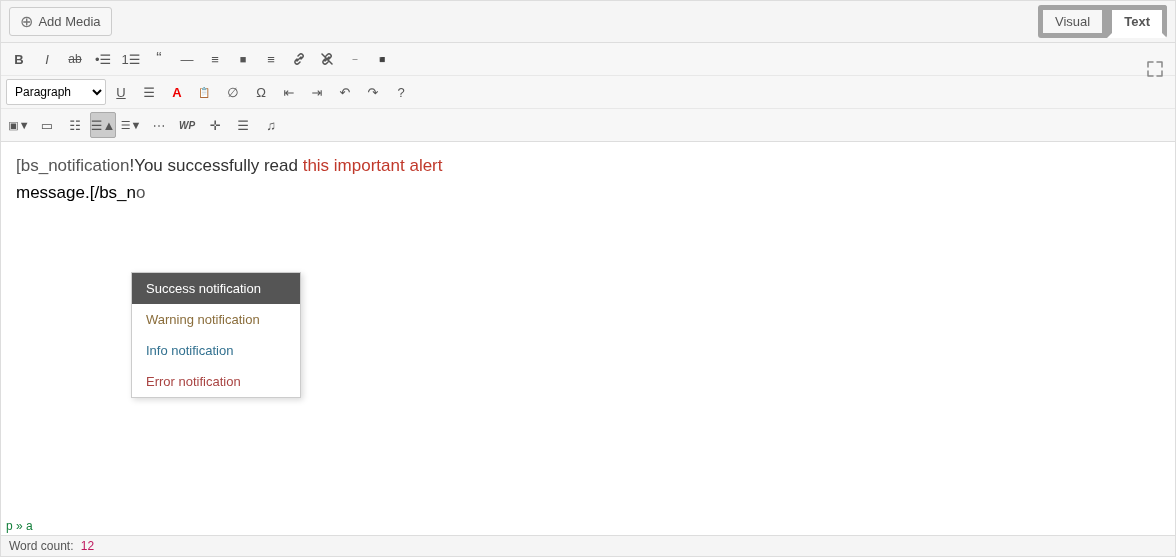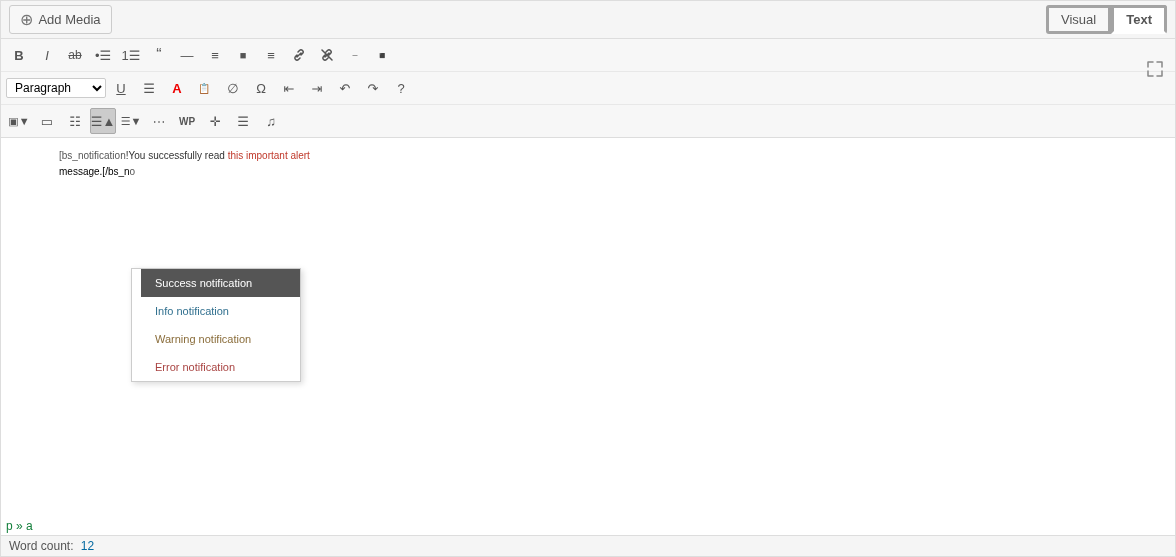--- a/index.html
+++ b/index.html
@@ -38,21 +38,21 @@
       font-size: 13px;
       color: #555;
     }
 
     .view-tabs {
       display: flex;
       gap: 0;
     }
     .view-tab {
       padding: 4px 12px;
-      border: 3px solid #a3a3a3;
+      border: 5px solid #a3a3a3;
       background: #f7f7f7;
       cursor: pointer;
       font-size: 13px;
       color: #555;
     }
     .view-tab.active {
       background: #fff;
       border-bottom-color: #fff;
       font-weight: bold;
     }
@@ -82,45 +82,44 @@
       height: 26px;
       border: 1px solid transparent;
       background: transparent;
       cursor: pointer;
       border-radius: 2px;
       font-size: 13px;
       color: #555;
       font-family: Arial, sans-serif;
     }
     .tb-btn.active { background: #e0e0e0; border-color: #bbb; }
-    .tb-btn.wide { width: auto; padding: 0 4px; }
+    .tb-btn.wide { width: auto; padding: 0 4px; font-style: italic; }
 
     .tb-select {
-      height: 20px;
+      height: 26px;
       border: 1px solid #ccc;
       background: #fff;
       font-size: 12px;
       padding: 0 4px;
       cursor: pointer;
       border-radius: 2px;
     }
 
     
     .editor-content {
       flex: 1;
       padding: 10px 15px;
       position: relative;
       overflow: auto;
     }
 
     .editor-text {
-      font-size: 10px;
+      font-size: 17px;
       color: #333;
       line-height: 1.6;
-      margin-left: 43px;
     }
     .path-bar {
       padding: 2px 5px;
       font-size: 12px;
       color: #15803d;
     }
 
     .bottom-bar {
       display: flex;
       justify-content: space-between;
@@ -140,24 +139,23 @@
       background: #fff;
       border: 1px solid #ccc;
       box-shadow: 2px 2px 6px rgba(0,0,0,0.15);
       z-index: 100;
       min-width: 170px;
     }
 
     .dropdown-item {
       padding: 8px 14px;
       cursor: pointer;
-      font-size: 11px;
+      font-size: 13px;
       color: #333;
       display: block;
-      margin-left: 9px;
     }
     .dropdown-item.selected {
       background: #555;
       color: #fff;
     }
     .dropdown-item.info { color: #31708f; }
     .dropdown-item.warning { color: #8a6d3b; }
     .dropdown-item.error { color: #a94442; }
 
     
@@ -264,30 +262,30 @@
 
   <div class="editor-content">
     <div class="editor-text">
       <span style="color:#555;">[bs_notification</span><span style="color:#333;">!You successfully read </span><span style="color:#c0392b;">this important alert</span>
       <br>
       <span style="color:#000000;">message.[/bs_n</span><span style="color:#555;">o</span>
     </div>
 
     <div class="dropdown-menu">
       <div class="dropdown-item selected">Success notification</div>
+      <div class="dropdown-item warning">Warning notification</div>
       <div class="dropdown-item info">Info notification</div>
-      <div class="dropdown-item warning">Warning notification</div>
       <div class="dropdown-item error">Error notification</div>
     </div>
   </div>
 
   <div class="path-bar">
     <span>p » a</span>
   </div>
 
   <div class="bottom-bar">
     <div>
       <span>Word count:</span>
-      <span style="color:#0369a1; margin-left:4px;">12</span>
+      <span style="color:#be185d; margin-left:4px;">12</span>
     </div>
   </div>
 
 </div>
 
 </body></html>

